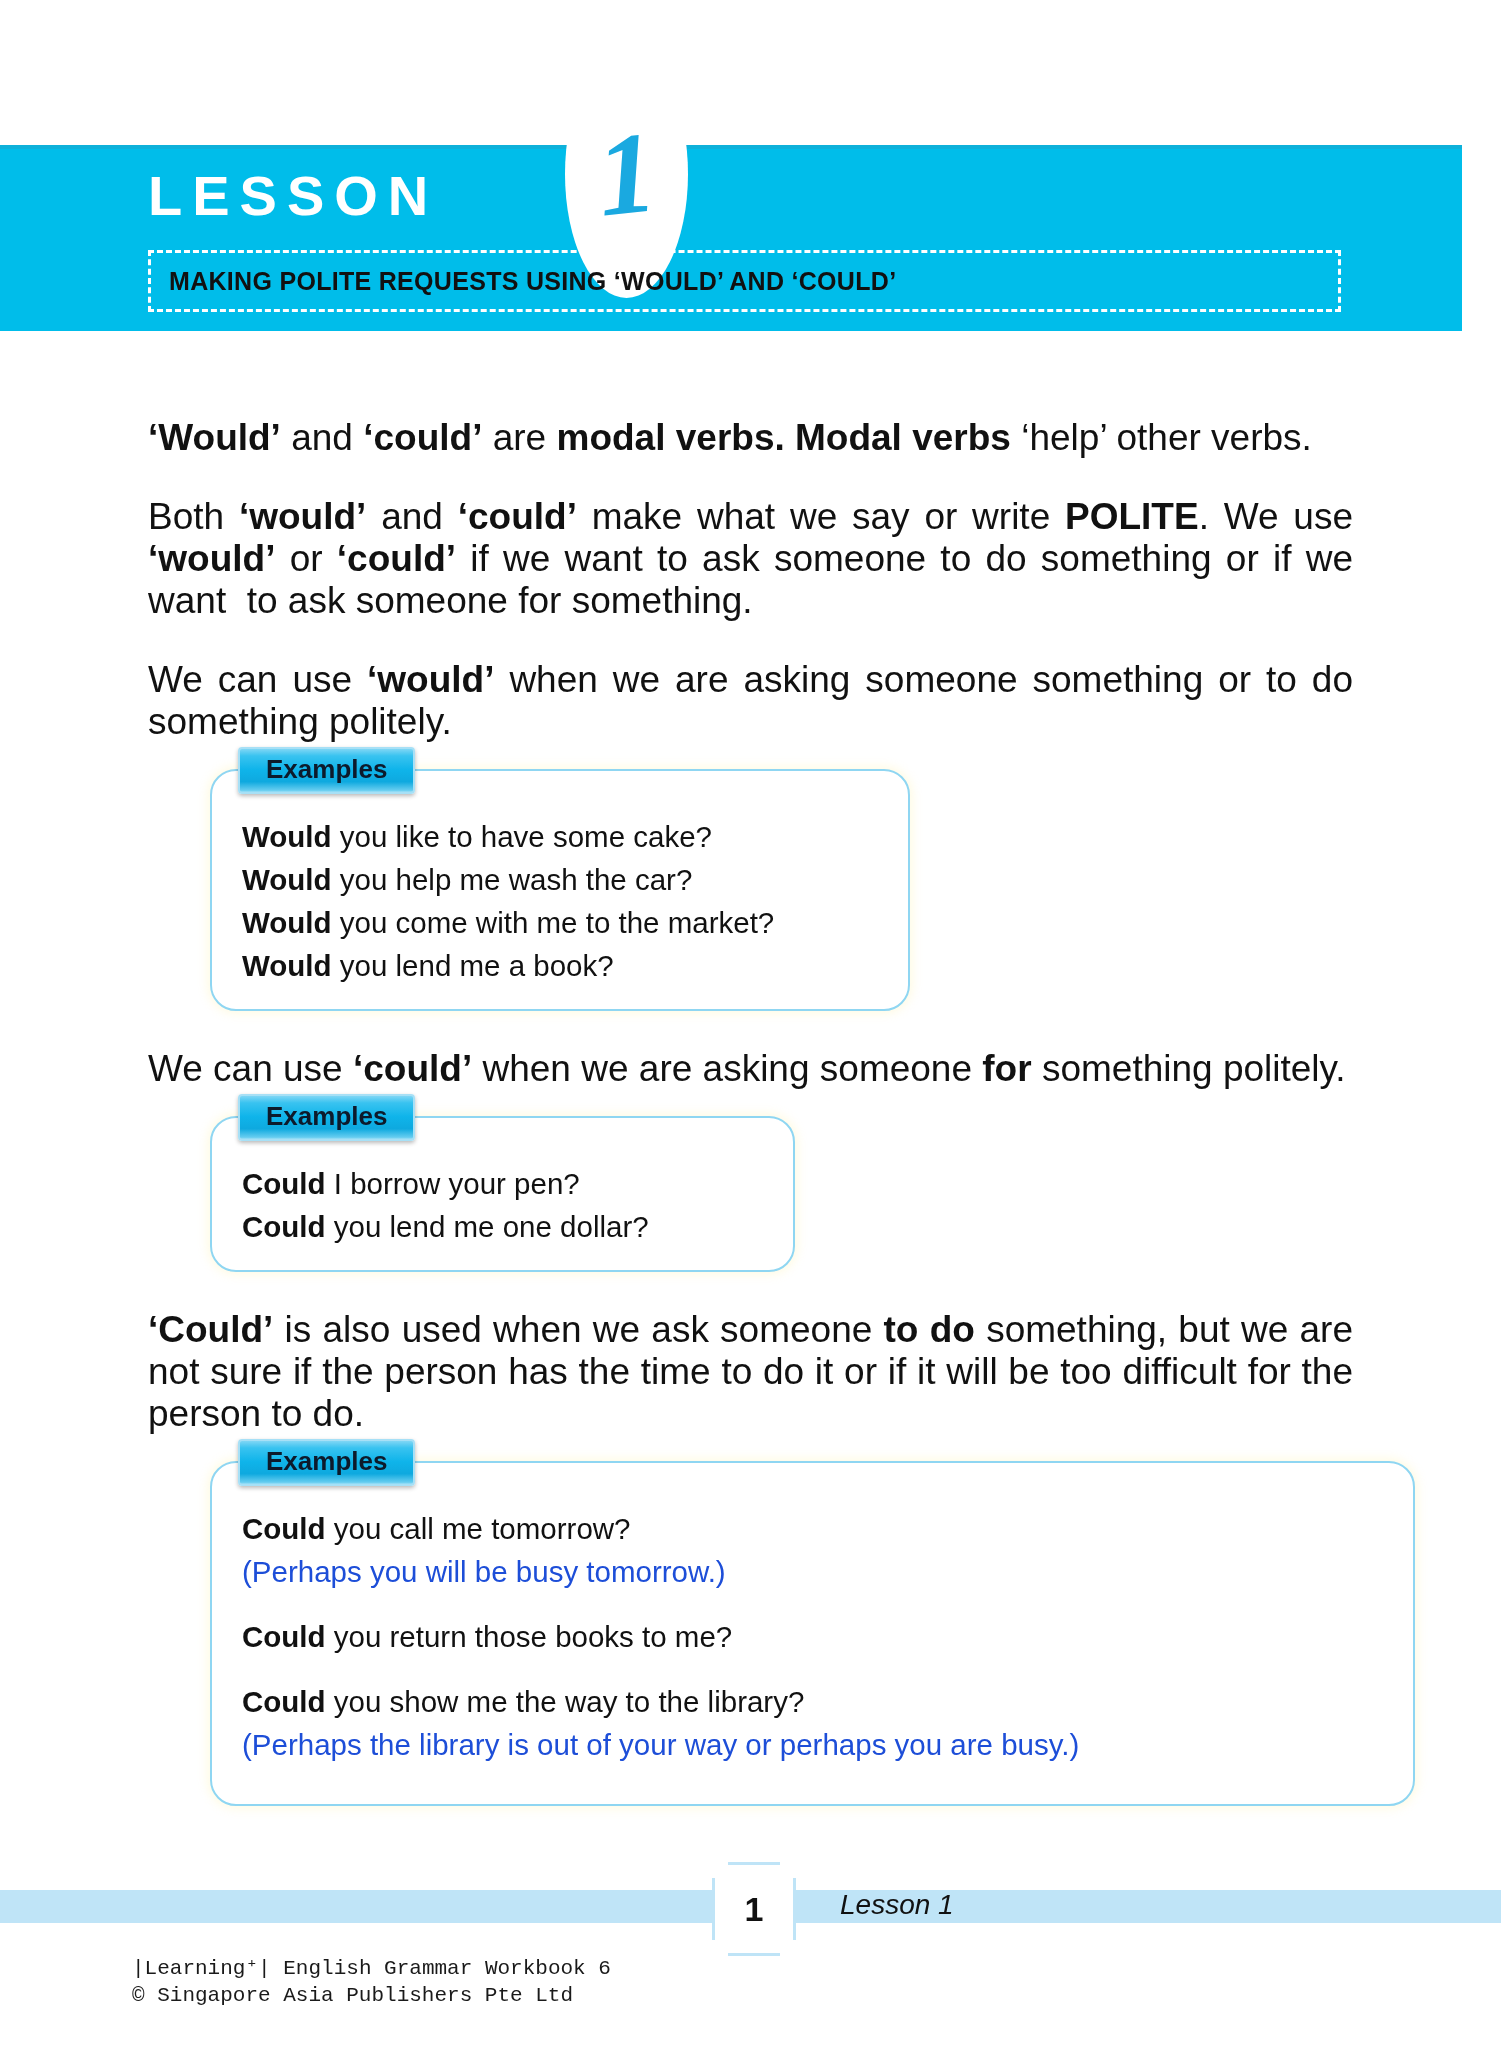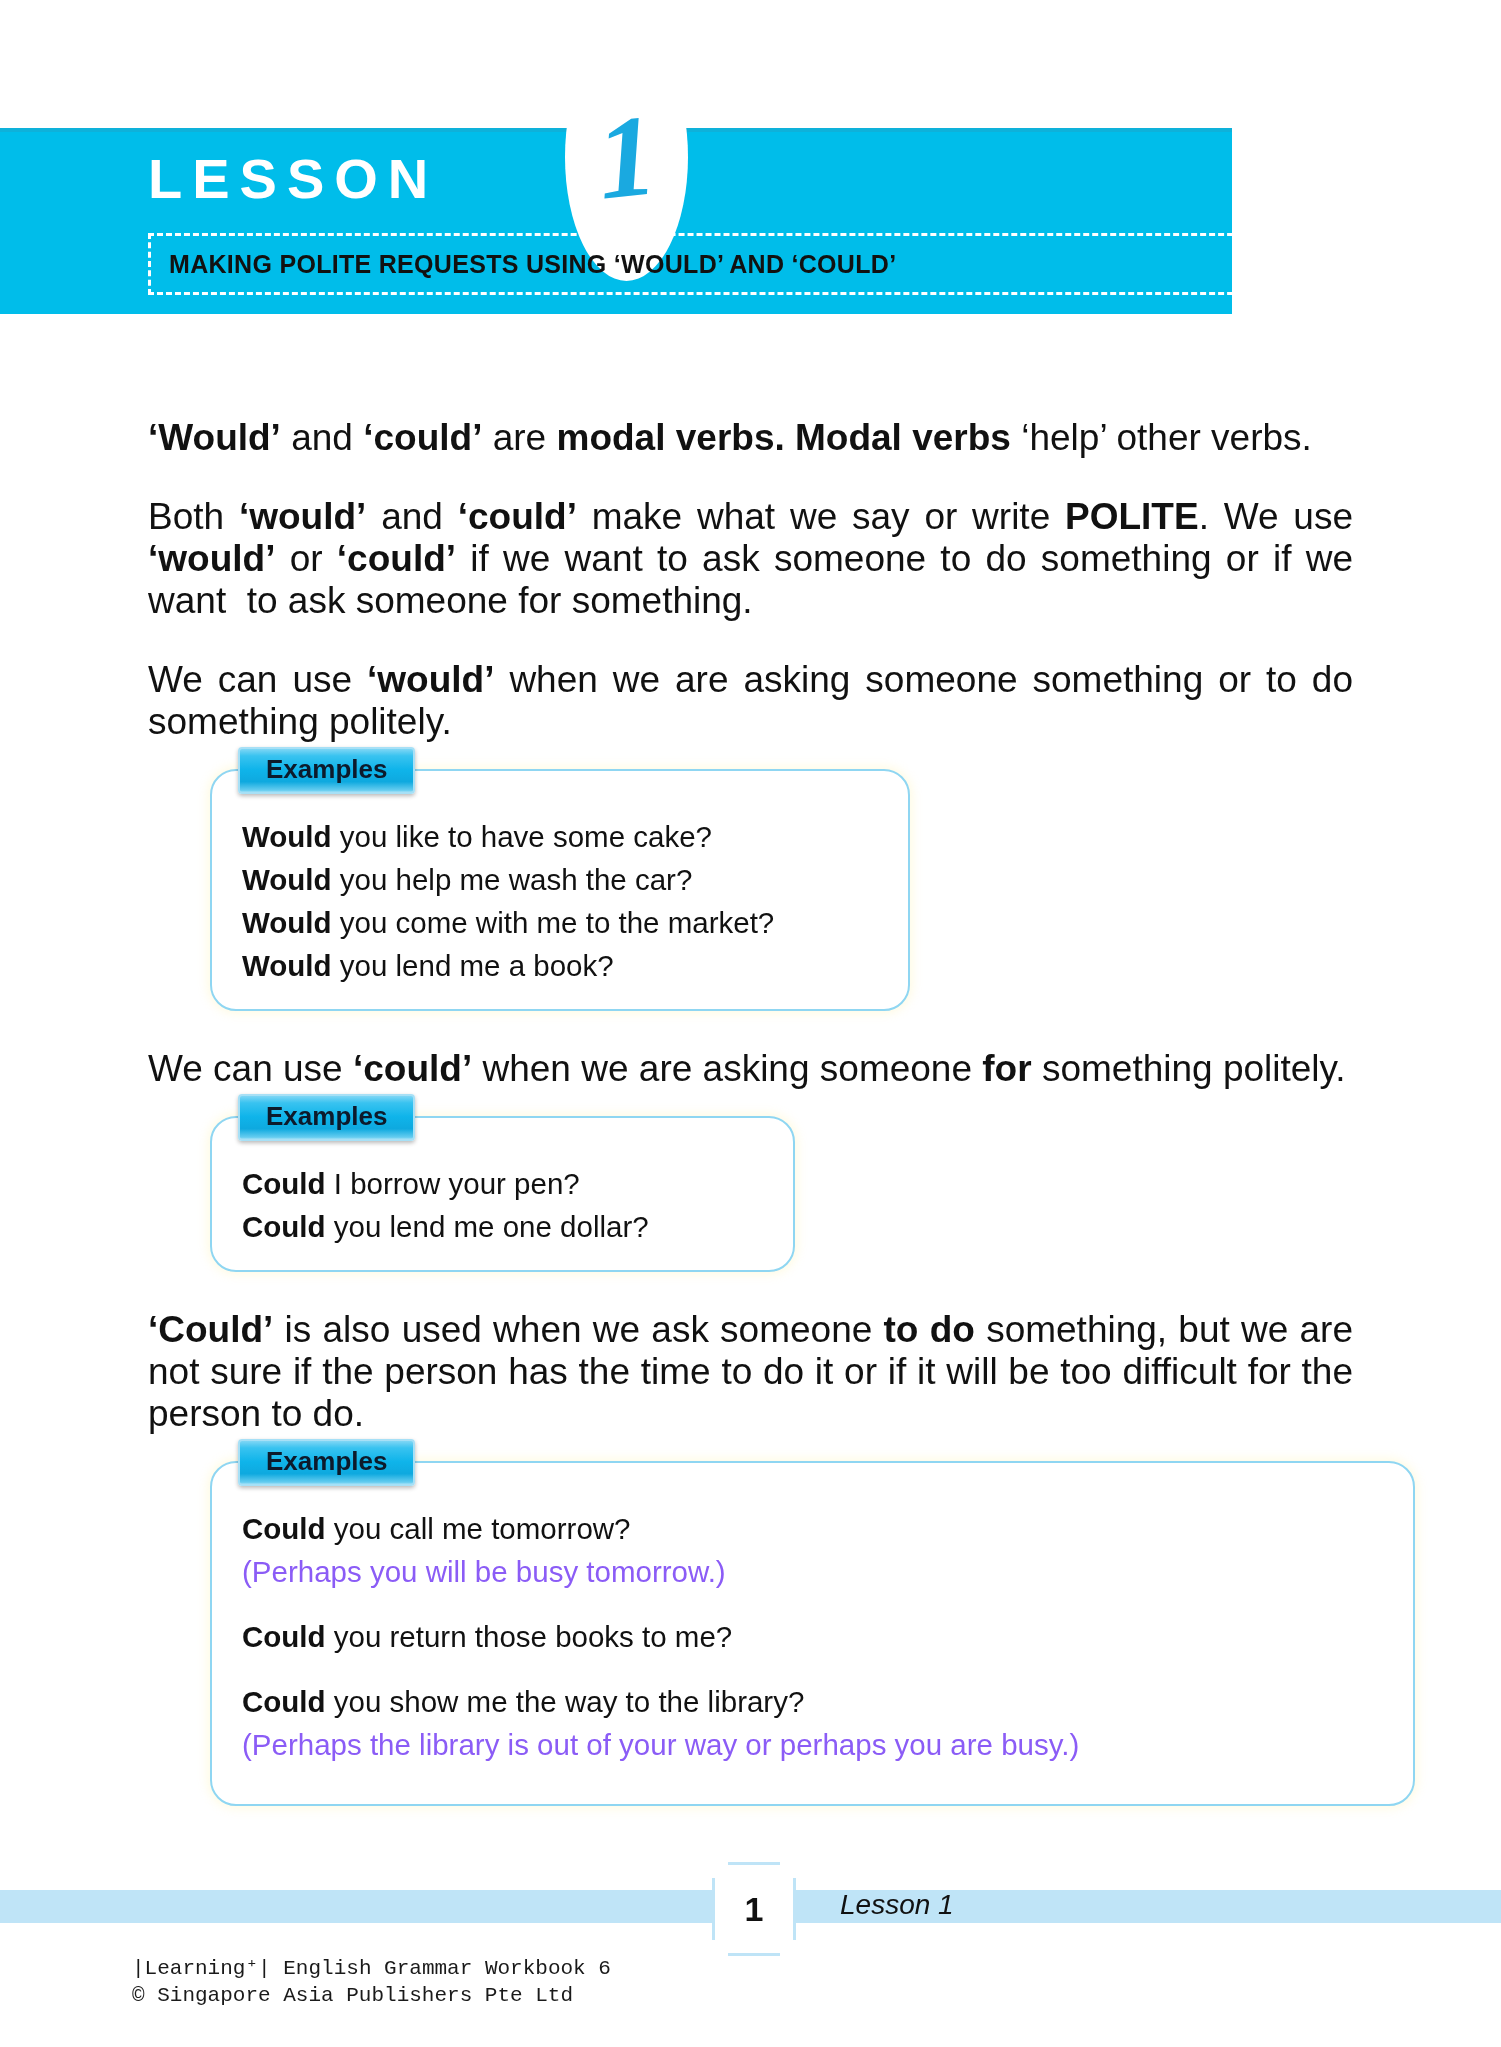--- a/index.html
+++ b/index.html
@@ -13,24 +13,25 @@
     font-family: "Liberation Sans", sans-serif;
     position: relative;
     overflow: hidden;
     -webkit-font-smoothing: antialiased;
   }
 
   
   .header {
     position: absolute;
     left: 0;
-    top: 128px;
-    width: 1232px;
+    top: 145px;
+    width: 1423px;
     height: 186px;
     background: #00bdea;
+    padding-left: 39px;
   }
   .header-topline {
     position: absolute;
     left: 0;
     top: 0;
     width: 100%;
     height: 4px;
     background: #19a8cc;
     opacity: .55;
   }
@@ -140,21 +141,21 @@
   .ex-line {
     font-size: 29.5px;
     line-height: 43px;
     color: #111111;
     white-space: nowrap;
   }
   .ex-line b { font-weight: 700; }
   .ex-note {
     font-size: 29.5px;
     line-height: 43px;
-    color: #8b5cf6;
+    color: #1d4ed8;
     white-space: nowrap;
   }
   .ex-group { margin-bottom: 22px; }
   .ex-group:last-child { margin-bottom: 16px; }
 
   .w1 { width: 700px; }
   .w2 { width: 585px; }
   .w3 { width: 1205px; }
 
   

